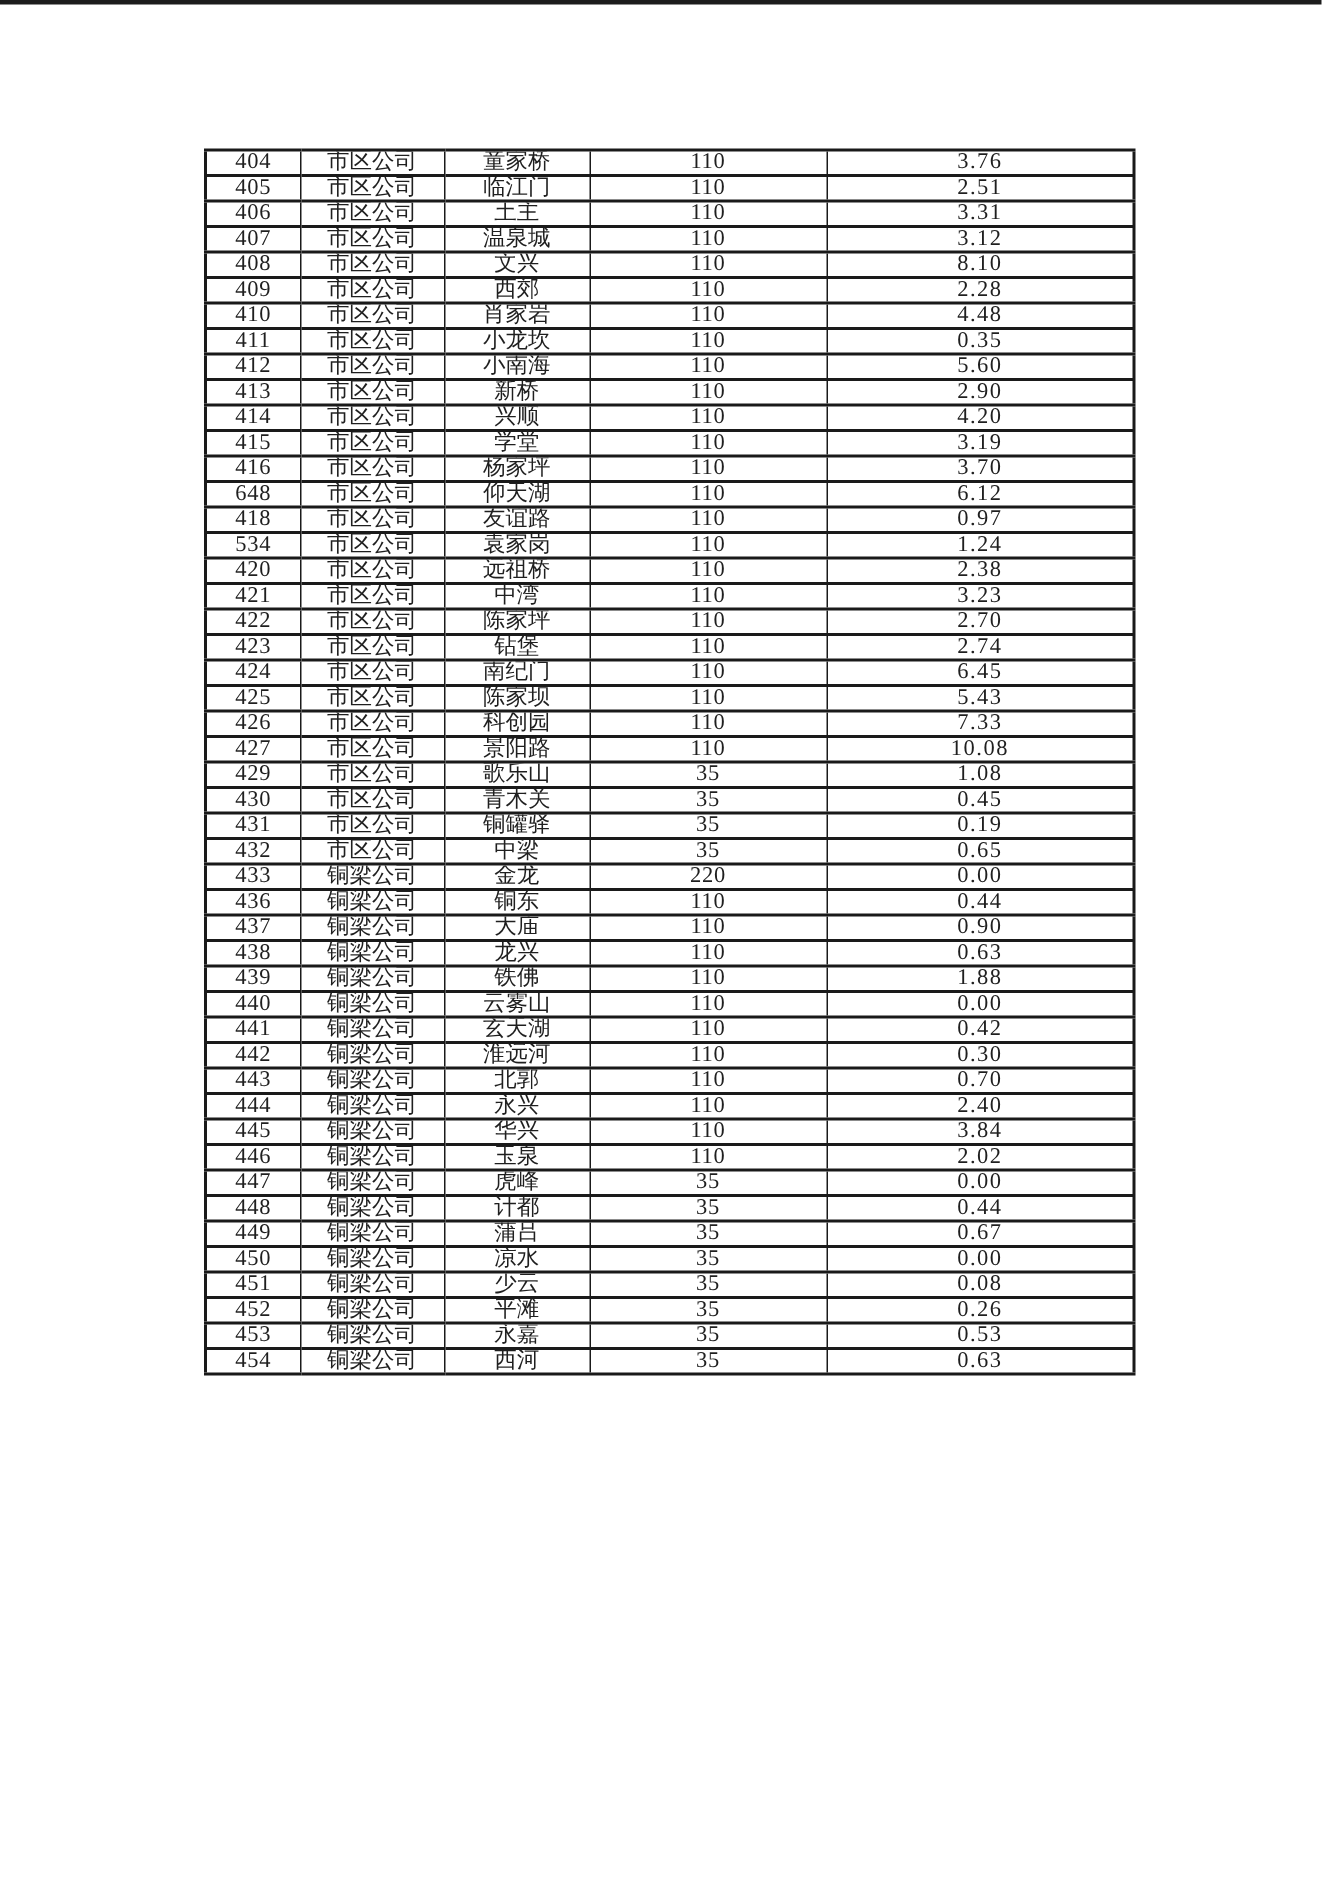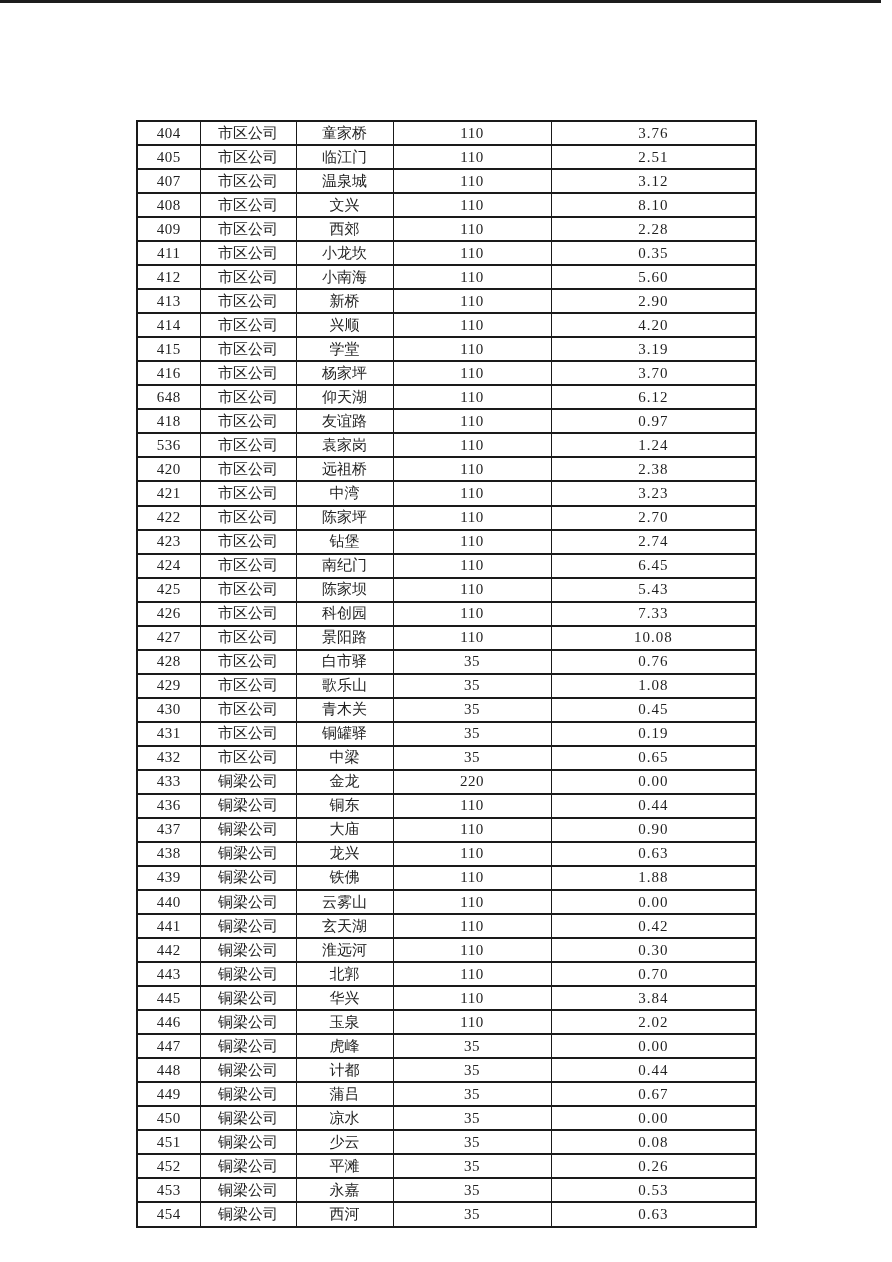--- a/index.html
+++ b/index.html
@@ -25,23 +25,23 @@
     position: absolute;
     left: 0;
     top: 0;
     width: 881px;
     height: 3px;
     background: var(--top-bar);
   }
   table.data-table {
     position: absolute;
     left: 136px;
-    top: 120px;
+    top: 99px;
     width: 619px;
-    height: 1108px;
+    height: 807px;
     border-collapse: collapse;
     table-layout: fixed;
     border: 2px solid var(--border);
   }
   table.data-table td {
     border-top: 2px solid var(--border);
     border-bottom: 2px solid var(--border);
     border-left: 1px solid var(--border);
     border-right: 1px solid var(--border);
     text-align: center;
@@ -84,20 +84,27 @@
           <td class="col-value">3.76</td>
         </tr>
         <tr>
           <td class="col-no">405</td>
           <td class="col-company">市区公司</td>
           <td class="col-station">临江门</td>
           <td class="col-voltage">110</td>
           <td class="col-value">2.51</td>
         </tr>
         <tr>
+          <td class="col-no">406</td>
+          <td class="col-company">市区公司</td>
+          <td class="col-station">土主</td>
+          <td class="col-voltage">110</td>
+          <td class="col-value">3.31</td>
+        </tr>
+        <tr>
           <td class="col-no">407</td>
           <td class="col-company">市区公司</td>
           <td class="col-station">温泉城</td>
           <td class="col-voltage">110</td>
           <td class="col-value">3.12</td>
         </tr>
         <tr>
           <td class="col-no">408</td>
           <td class="col-company">市区公司</td>
           <td class="col-station">文兴</td>
@@ -105,20 +112,27 @@
           <td class="col-value">8.10</td>
         </tr>
         <tr>
           <td class="col-no">409</td>
           <td class="col-company">市区公司</td>
           <td class="col-station">西郊</td>
           <td class="col-voltage">110</td>
           <td class="col-value">2.28</td>
         </tr>
         <tr>
+          <td class="col-no">410</td>
+          <td class="col-company">市区公司</td>
+          <td class="col-station">肖家岩</td>
+          <td class="col-voltage">110</td>
+          <td class="col-value">4.48</td>
+        </tr>
+        <tr>
           <td class="col-no">411</td>
           <td class="col-company">市区公司</td>
           <td class="col-station">小龙坎</td>
           <td class="col-voltage">110</td>
           <td class="col-value">0.35</td>
         </tr>
         <tr>
           <td class="col-no">412</td>
           <td class="col-company">市区公司</td>
           <td class="col-station">小南海</td>
@@ -161,21 +175,21 @@
           <td class="col-value">6.12</td>
         </tr>
         <tr>
           <td class="col-no">418</td>
           <td class="col-company">市区公司</td>
           <td class="col-station">友谊路</td>
           <td class="col-voltage">110</td>
           <td class="col-value">0.97</td>
         </tr>
         <tr>
-          <td class="col-no">536</td>
+          <td class="col-no">534</td>
           <td class="col-company">市区公司</td>
           <td class="col-station">袁家岗</td>
           <td class="col-voltage">110</td>
           <td class="col-value">1.24</td>
         </tr>
         <tr>
           <td class="col-no">420</td>
           <td class="col-company">市区公司</td>
           <td class="col-station">远祖桥</td>
           <td class="col-voltage">110</td>
@@ -222,27 +236,20 @@
           <td class="col-station">科创园</td>
           <td class="col-voltage">110</td>
           <td class="col-value">7.33</td>
         </tr>
         <tr>
           <td class="col-no">427</td>
           <td class="col-company">市区公司</td>
           <td class="col-station">景阳路</td>
           <td class="col-voltage">110</td>
           <td class="col-value">10.08</td>
-        </tr>
-        <tr>
-          <td class="col-no">428</td>
-          <td class="col-company">市区公司</td>
-          <td class="col-station">白市驿</td>
-          <td class="col-voltage">35</td>
-          <td class="col-value">0.76</td>
         </tr>
         <tr>
           <td class="col-no">429</td>
           <td class="col-company">市区公司</td>
           <td class="col-station">歌乐山</td>
           <td class="col-voltage">35</td>
           <td class="col-value">1.08</td>
         </tr>
         <tr>
           <td class="col-no">430</td>
@@ -320,20 +327,27 @@
           <td class="col-station">淮远河</td>
           <td class="col-voltage">110</td>
           <td class="col-value">0.30</td>
         </tr>
         <tr>
           <td class="col-no">443</td>
           <td class="col-company">铜梁公司</td>
           <td class="col-station">北郭</td>
           <td class="col-voltage">110</td>
           <td class="col-value">0.70</td>
+        </tr>
+        <tr>
+          <td class="col-no">444</td>
+          <td class="col-company">铜梁公司</td>
+          <td class="col-station">永兴</td>
+          <td class="col-voltage">110</td>
+          <td class="col-value">2.40</td>
         </tr>
         <tr>
           <td class="col-no">445</td>
           <td class="col-company">铜梁公司</td>
           <td class="col-station">华兴</td>
           <td class="col-voltage">110</td>
           <td class="col-value">3.84</td>
         </tr>
         <tr>
           <td class="col-no">446</td>

